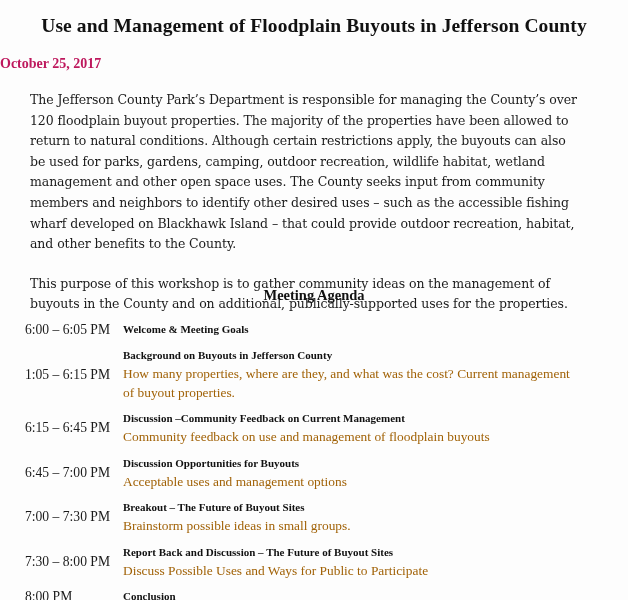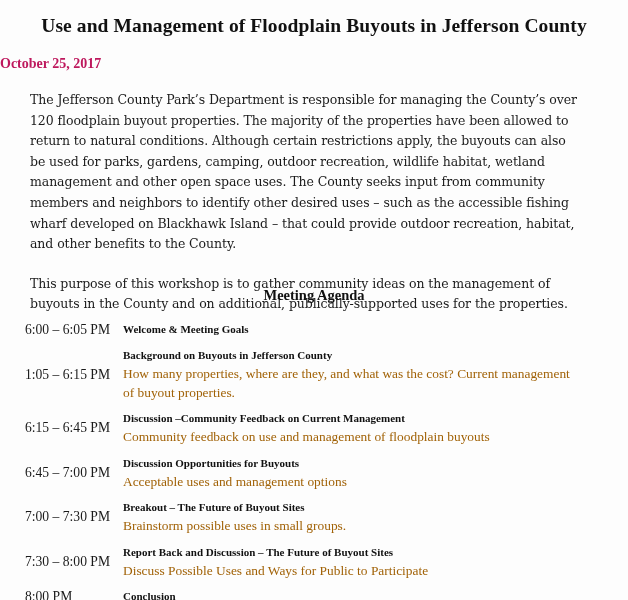--- a/index.html
+++ b/index.html
@@ -173,21 +173,21 @@
       <div class="agenda-body">
         <div class="agenda-title">Discussion Opportunities for Buyouts</div>
         <div class="agenda-desc">Acceptable uses and management options</div>
       </div>
     </div>
 
     <div class="agenda-row">
       <div class="agenda-time">7:00 – 7:30 PM</div>
       <div class="agenda-body">
         <div class="agenda-title">Breakout – The Future of Buyout Sites</div>
-        <div class="agenda-desc">Brainstorm possible uses in small groups.</div>
+        <div class="agenda-desc">Brainstorm possible ideas in small groups.</div>
       </div>
     </div>
 
     <div class="agenda-row">
       <div class="agenda-time">7:30 – 8:00 PM</div>
       <div class="agenda-body">
         <div class="agenda-title">Report Back and Discussion – The Future of Buyout Sites</div>
         <div class="agenda-desc">Discuss Possible Uses and Ways for Public to Participate</div>
       </div>
     </div>

